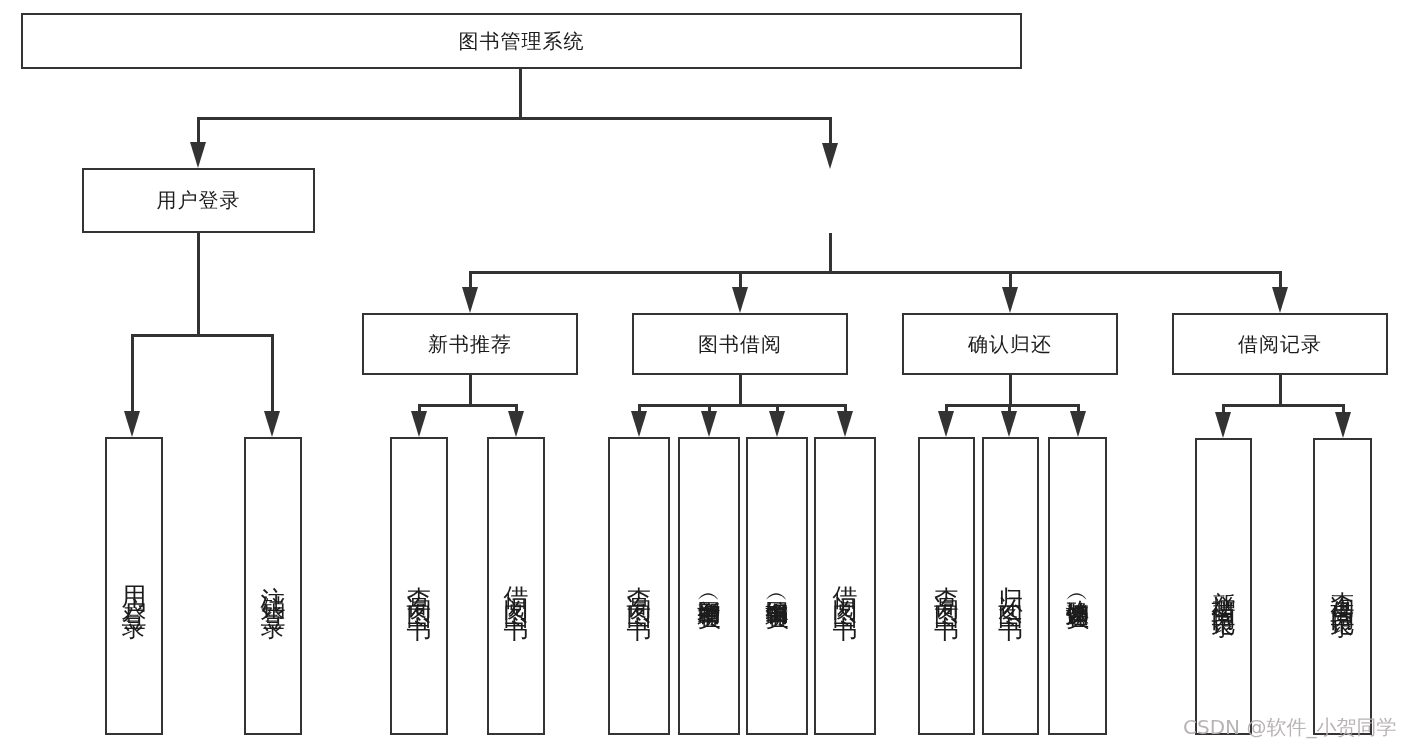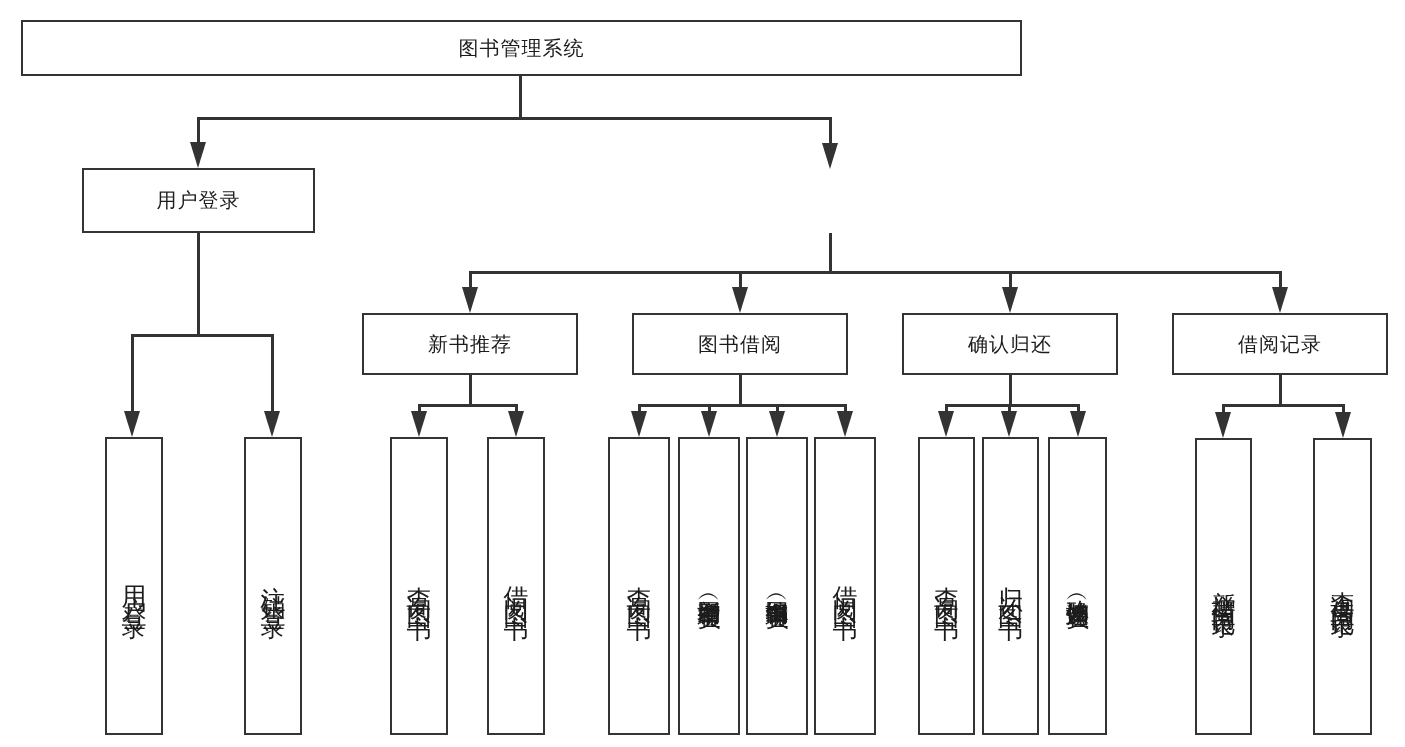--- a/index.html
+++ b/index.html
@@ -108,21 +108,21 @@
   <div class="vline" style="left:1077px;top:404px;width:3px;height:9px;"></div>
   <div class="arw" style="left:1070px;top:411px;"></div>
 
   <div class="vline" style="left:1279px;top:375px;width:3px;height:32px;"></div>
   <div class="hline" style="left:1222px;top:404px;width:123px;height:3px;"></div>
   <div class="vline" style="left:1222px;top:404px;width:3px;height:10px;"></div>
   <div class="arw" style="left:1215px;top:412px;"></div>
   <div class="vline" style="left:1342px;top:404px;width:3px;height:10px;"></div>
   <div class="arw" style="left:1335px;top:412px;"></div>
 
-  <div class="box h-box" style="left:21px;top:13px;width:1001px;height:56px;margin-top:7px;">图书管理系统</div>
+  <div class="box h-box" style="left:21px;top:13px;width:1001px;height:56px;">图书管理系统</div>
 
   <div class="box h-box" style="left:82px;top:168px;width:233px;height:65px;">用户登录</div>
 
 
   <div class="box h-box" style="left:632px;top:313px;width:216px;height:62px;">图书借阅</div>
 
   <div class="box h-box" style="left:362px;top:313px;width:216px;height:62px;">新书推荐</div>
 
   <div class="box h-box" style="left:902px;top:313px;width:216px;height:62px;">确认归还</div>
 
@@ -147,14 +147,15 @@
   <div class="box v-box" style="left:918px;top:437px;width:57px;height:298px;">查询图书</div>
 
   <div class="box v-box" style="left:982px;top:437px;width:57px;height:298px;">归还图书</div>
 
   <div class="box v-box v-long" style="left:1048px;top:437px;width:59px;height:298px;">确认归还（管理员）</div>
 
   <div class="box v-box v-med" style="left:1195px;top:438px;width:57px;height:297px;">新增借阅记录</div>
 
   <div class="box v-box v-med" style="left:1313px;top:438px;width:59px;height:297px;">查询借阅记录</div>
 
+  <div class="watermark">CSDN @软件_小贺同学</div>
 
 </div>
 
 </body></html>

